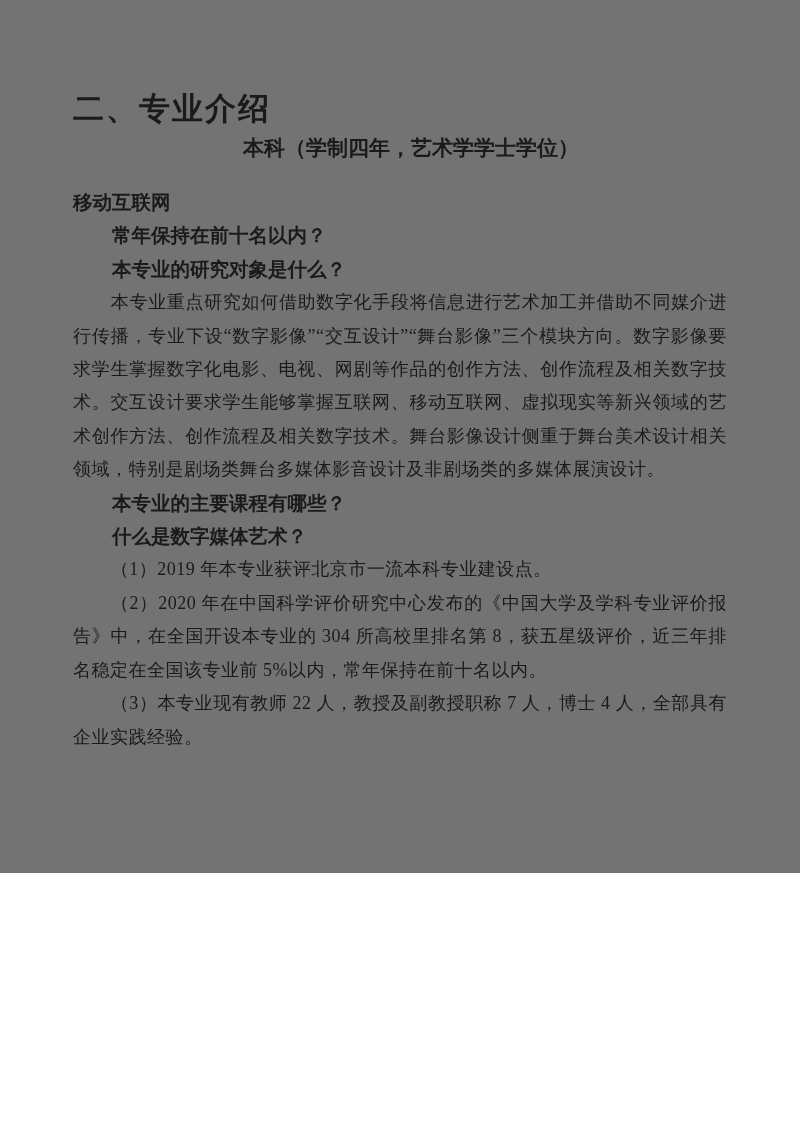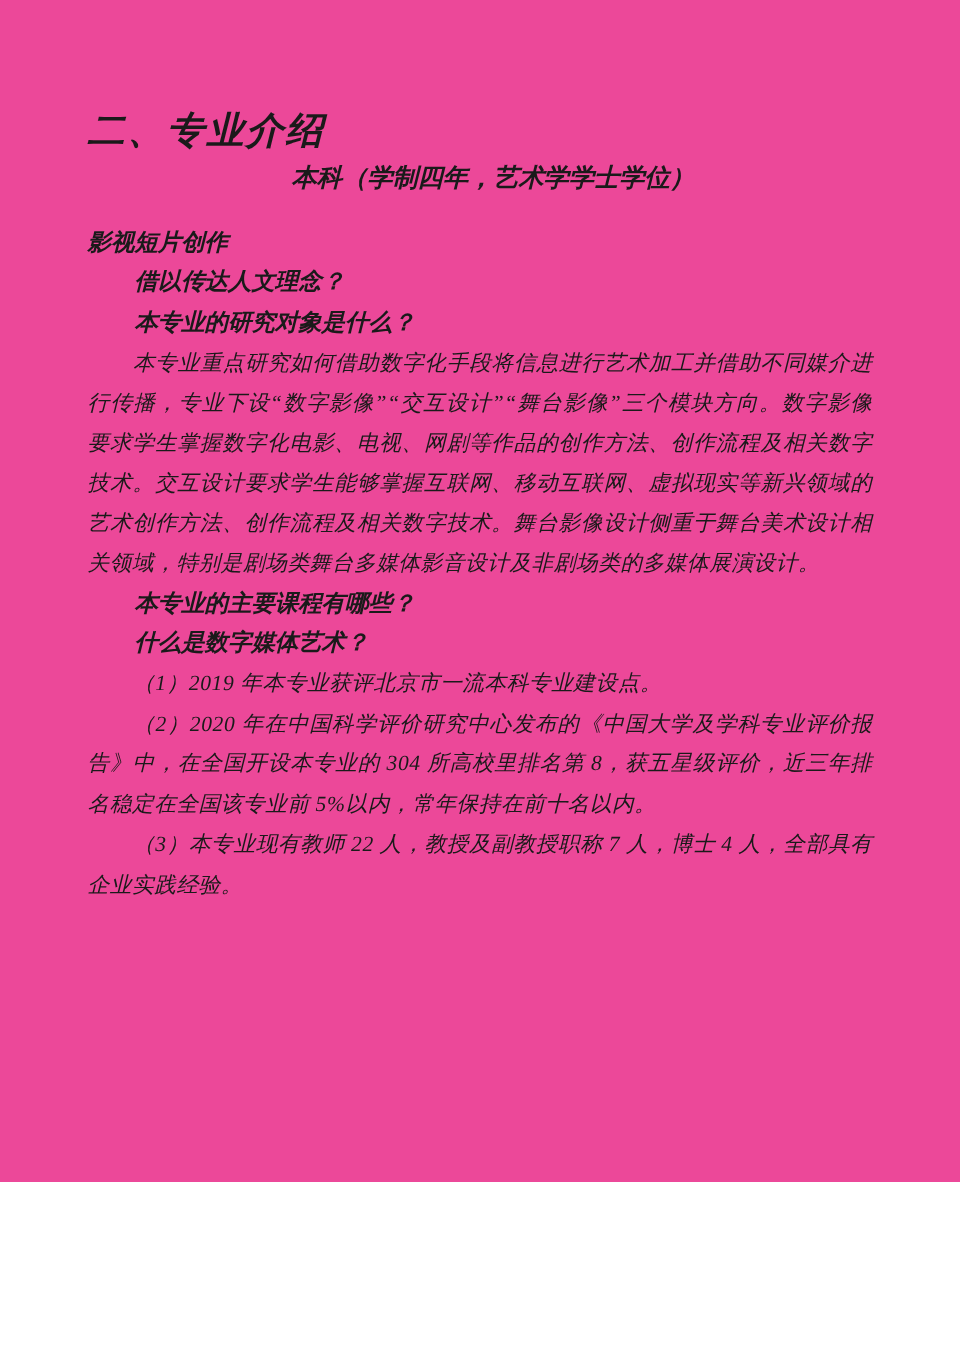--- a/index.html
+++ b/index.html
@@ -3,26 +3,25 @@
 <meta charset="utf-8">
 <style>
   html, body {
     margin: 0;
     padding: 0;
     background: #ffffff;
   }
   .page {
     position: relative;
     width: 800px;
-    height: 985px;
-    background: #ec4899;
+    height: 873px;
+    background: #737373;
     overflow: hidden;
     font-family: "Liberation Serif", "DejaVu Serif", serif;
     color: #1a1a1a;
-    font-style: italic;
   }
   .doc-title {
     position: absolute;
     top: 68px;
     left: 73px;
     font-size: 31px;
     font-weight: bold;
     letter-spacing: 2px;
     line-height: 40px;
     white-space: nowrap;
@@ -100,23 +99,23 @@
 <body>
 
 <div class="page">
 
   <h1 class="doc-title">二、专业介绍</h1>
 
   <div class="doc-subtitle">本科（学制四年，艺术学学士学位）</div>
 
   <div class="doc-body">
 
-    <h2 class="major-heading">影视短片创作</h2>
+    <h2 class="major-heading">移动互联网</h2>
 
-    <h3 class="q-heading">借以传达人文理念？</h3>
+    <h3 class="q-heading">常年保持在前十名以内？</h3>
 
     <h3 class="q-heading">本专业的研究对象是什么？</h3>
     <p class="para">本专业重点研究如何借助数字化手段将信息进行艺术加工并借助不同媒介进行传播，专业下设“数字影像”“交互设计”“舞台影像”三个模块方向。数字影像要求学生掌握数字化电影、电视、网剧等作品的创作方法、创作流程及相关数字技术。交互设计要求学生能够掌握互联网、移动互联网、虚拟现实等新兴领域的艺术创作方法、创作流程及相关数字技术。舞台影像设计侧重于舞台美术设计相关领域，特别是剧场类舞台多媒体影音设计及非剧场类的多媒体展演设计。</p>
 
     <h3 class="q-heading">本专业的主要课程有哪些？</h3>
 
     <h3 class="q-heading">什么是数字媒体艺术？</h3>
     <p class="para">（1）2019 年本专业获评北京市一流本科专业建设点。</p>
     <p class="para">（2）2020 年在中国科学评价研究中心发布的《中国大学及学科专业评价报告》中，在全国开设本专业的 304 所高校里排名第 8，获五星级评价，近三年排名稳定在全国该专业前 5%以内，常年保持在前十名以内。</p>
     <p class="para">（3）本专业现有教师 22 人，教授及副教授职称 7 人，博士 4 人，全部具有企业实践经验。</p>

